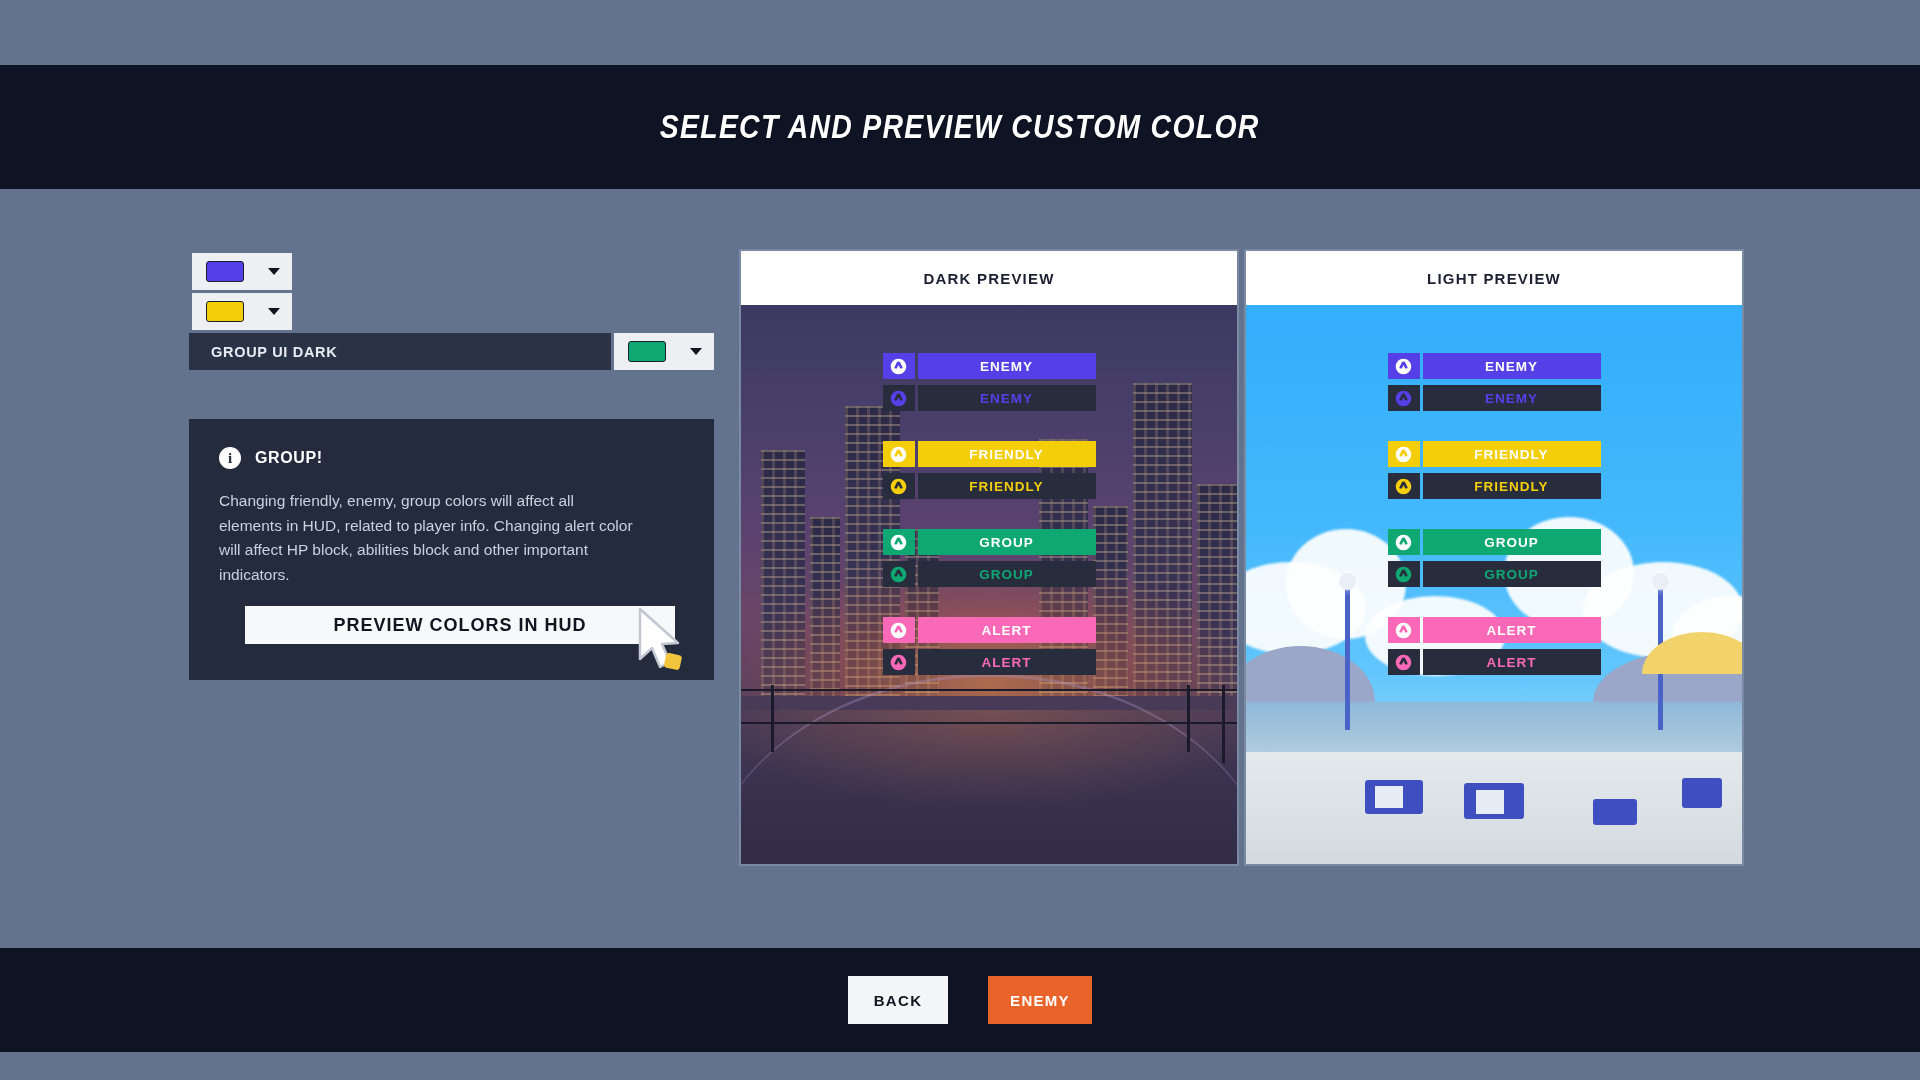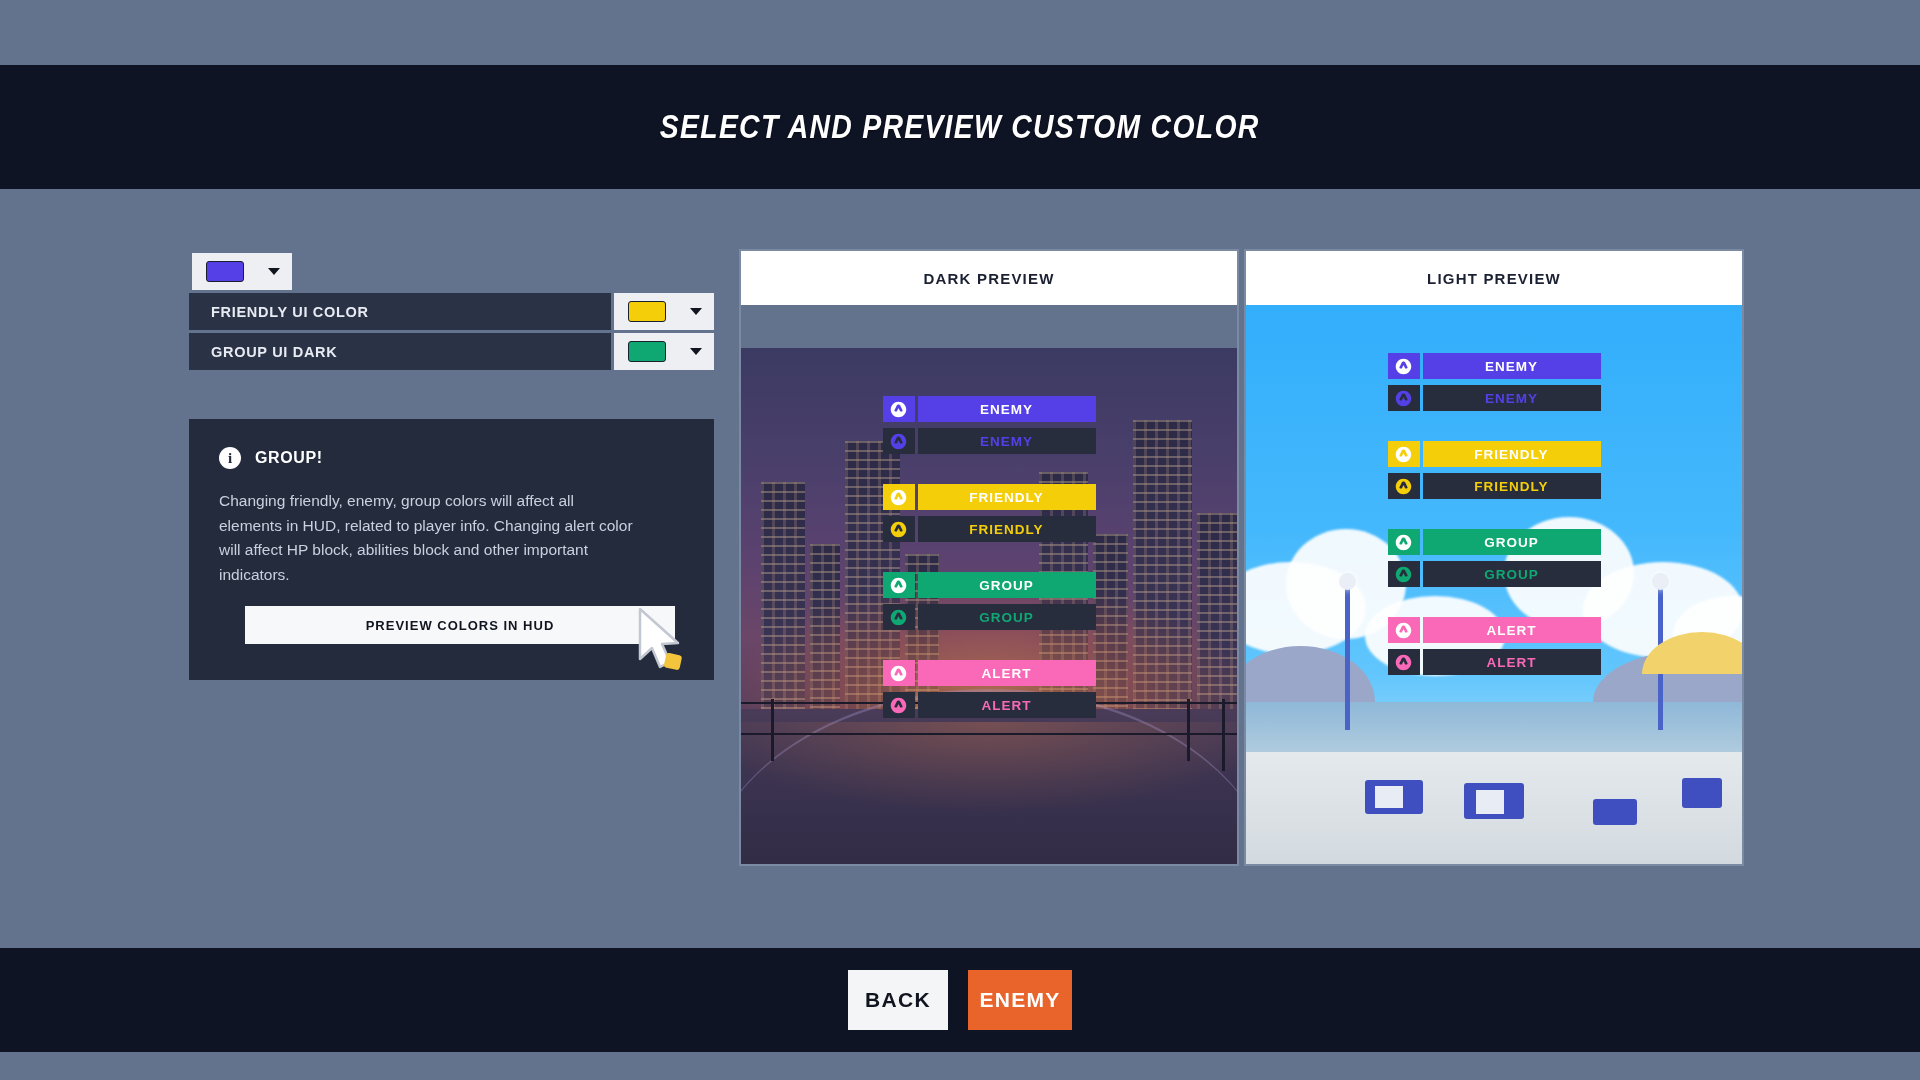--- a/index.html
+++ b/index.html
@@ -63,31 +63,31 @@
     width:22px;height:22px;border-radius:50%;background:#FFFFFF;
     display:flex;align-items:center;justify-content:center;
     color:#232B3D;font-size:15px;font-weight:bold;font-family:"Liberation Serif",serif;
   }
   #note-title { color:#FFFFFF; font-size:16px; font-weight:bold; letter-spacing:.6px; }
   #note-body { color:#C9D0DE; font-size:15.5px; line-height:24.5px; width:420px; }
 
   #preview-hud-button {
     position:absolute; left:56px; bottom:36px; width:430px; height:38px;
     background:#F7F8FA; border:none; cursor:pointer;
-    color:#11151F; font-size:13px; font-weight:bold; letter-spacing:1px;
+    color:#11151F; font-size:18px; font-weight:bold; letter-spacing:1px;
     font-family:"Liberation Sans", sans-serif;
   }
 
   
   .preview-panel {
     position:absolute; top:249px; width:500px; height:617px;
     border:2px solid #7B8AA3; overflow:hidden;
     display:flex; flex-direction:column;
   }
-  #dark-preview-panel { left:739px;gap:43px; }
+  #dark-preview-panel { left:739px; }
   #light-preview-panel { left:1244px; }
 
   .preview-header {
     height:54px; background:#FFFFFF; flex:none;
     display:flex; align-items:center; justify-content:center;
   }
   .preview-header-text { color:#1B2133; font-size:15px; font-weight:bold; letter-spacing:1.2px; }
 
   .preview-scene { flex:1; position:relative; overflow:hidden; }
 
@@ -148,23 +148,23 @@
   }
   .hud-bar {
     width:178px; height:26px;
     display:flex; align-items:center; justify-content:center;
   }
   .hud-text { font-size:13.5px; font-weight:bold; letter-spacing:1px; }
   .ow-logo { width:19px; height:19px; display:block; }
 
   
   .nav-button {
-    height:60px; border:none; cursor:pointer;
+    height:48px; border:none; cursor:pointer;
     font-family:"Liberation Sans", sans-serif;
-    font-size:21px; font-weight:bold; letter-spacing:1.3px;
+    font-size:15px; font-weight:bold; letter-spacing:1.3px;margin-left:20px;
   }
   #back-button { width:100px; background:#F4F5F7; color:#11151F; }
   #done-button { width:104px; background:#E8642A; color:#FFFFFF; }
 
   
   #mouse-cursor { position:absolute; left:632px; top:607px; width:58px; height:66px; pointer-events:none; }
 </style>
 </head>
 <body>
 
@@ -175,23 +175,20 @@
 <div id="settings-panel">
 
   <div class="setting-row">
     <div class="color-select">
       <span class="swatch" id="sw0" style="background: rgb(85, 64, 232);"></span>
       <span class="chev"></span>
     </div>
   </div>
 
   <div class="setting-row">
-    <div class="setting-label-box">
-      <span class="setting-label">FRIENDLY UI COLOR</span>
-    </div>
     <div class="color-select">
       <span class="swatch" id="sw1" style="background: rgb(245, 206, 10);"></span>
       <span class="chev"></span>
     </div>
   </div>
 
   <div class="setting-row">
     <div class="setting-label-box">
       <span class="setting-label">GROUP UI DARK</span>
     </div>

